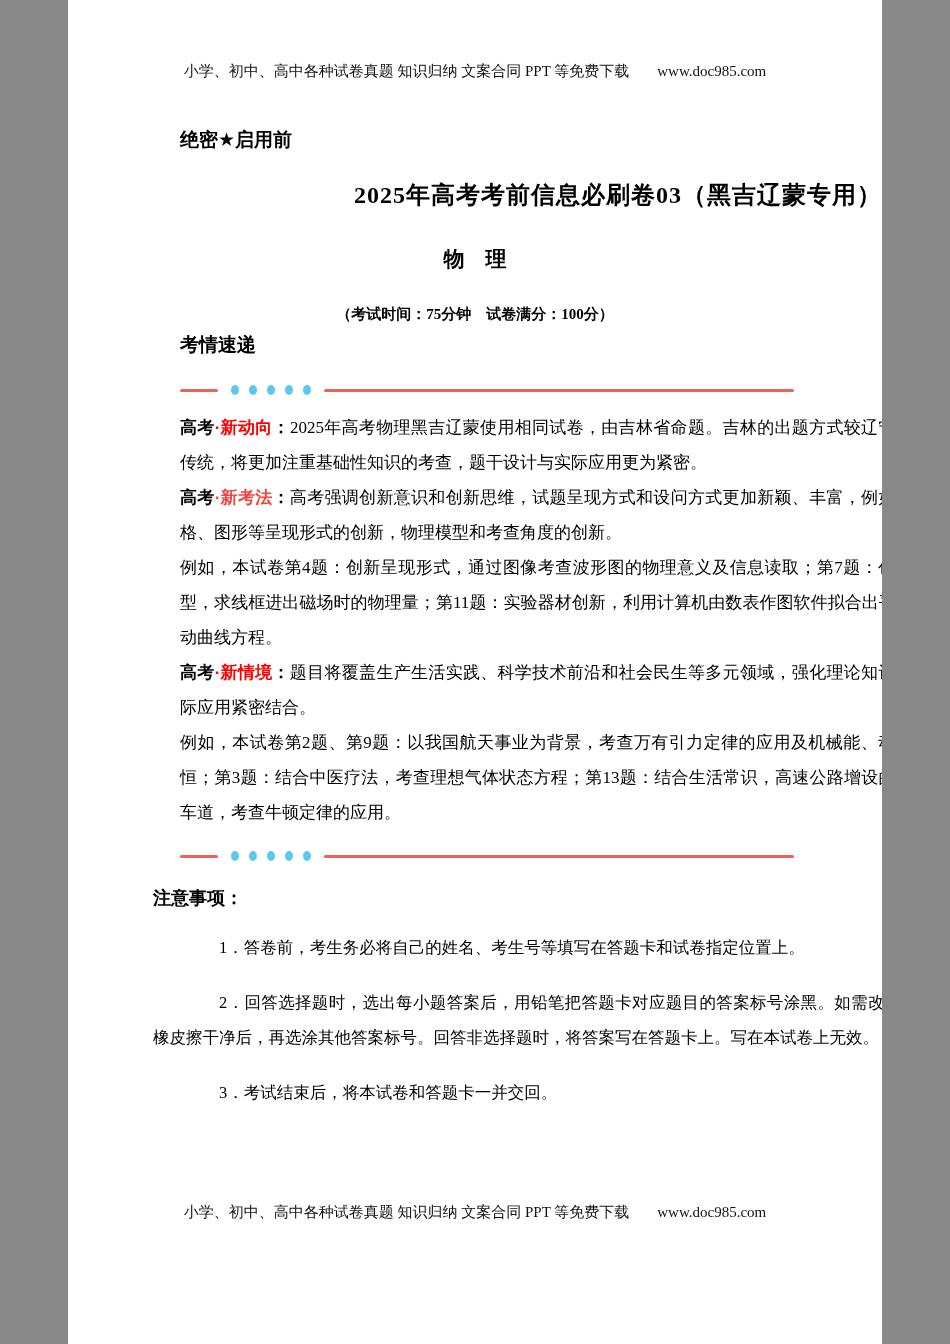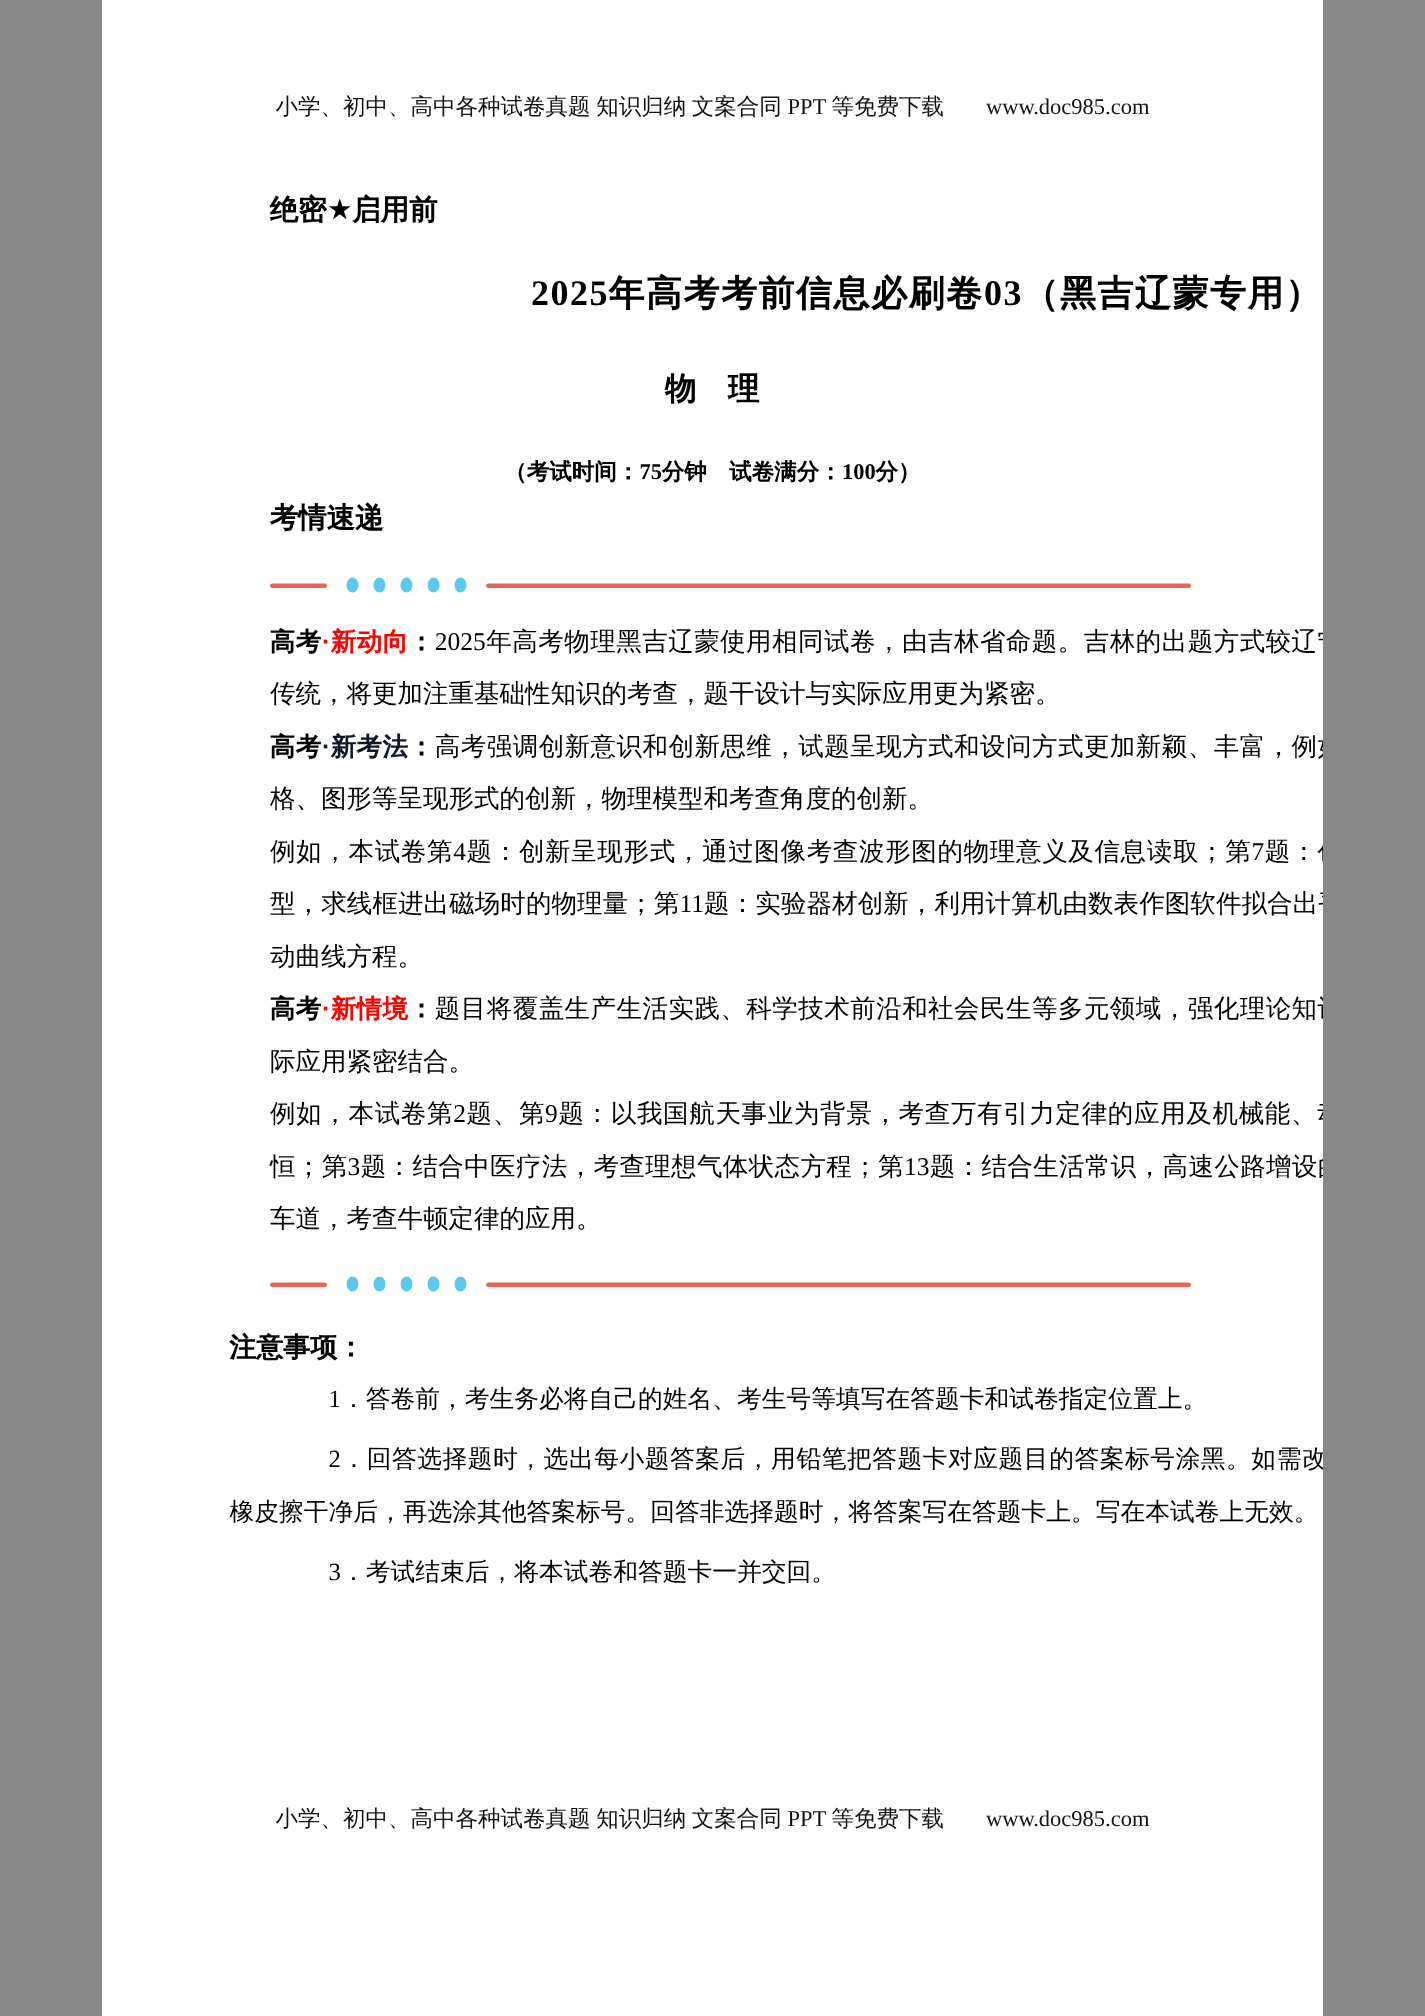--- a/index.html
+++ b/index.html
@@ -83,21 +83,21 @@
   .notes {
     margin: 24px 80px 0 85px;
     width: 782px;
   }
   .notes-header {
     font-family: "Liberation Sans", "DejaVu Sans", sans-serif;
     font-weight: bold;
     font-size: 18px;
   }
   .note-item {
-    margin-top: 5px;
+    margin-top: 20px;
     font-size: 16.5px;
     line-height: 35px;
     text-indent: 4em;
     text-align: justify;
   }
   .site-footer {
     position: absolute;
     left: 0;
     bottom: 122px;
     width: 100%;
@@ -133,21 +133,21 @@
       <span class="dot" style="background: rgb(92, 201, 236);"></span>
       <span class="dot" style="background: rgb(92, 201, 236);"></span>
       <span class="dot" style="background: rgb(92, 201, 236);"></span>
       <span class="dot" style="background: rgb(92, 201, 236);"></span>
     </span>
     <span class="seg-long" style="background: rgb(232, 99, 90);"></span>
   </div>
 
   <div class="content">
       <div class="para"><span class="seg-b">高考</span><span class="seg-r" style="color: rgb(255, 0, 0);">·新动向</span><span class="seg-b">：</span><span class="seg-n">2025年高考物理黑吉辽蒙使用相同试卷，由吉林省命题。吉林的出题方式较辽宁更为传统，将更加注重基础性知识的考查，题干设计与实际应用更为紧密。</span></div>
-      <div class="para"><span class="seg-b">高考</span><span class="seg-r" style="color: #0f172a;">·新考法</span><span class="seg-b">：</span><span class="seg-n">高考强调创新意识和创新思维，试题呈现方式和设问方式更加新颖、丰富，例如以表格、图形等呈现形式的创新，物理模型和考查角度的创新。</span></div>
+      <div class="para"><span class="seg-b">高考</span><span class="seg-r" style="color: #ef4444;">·新考法</span><span class="seg-b">：</span><span class="seg-n">高考强调创新意识和创新思维，试题呈现方式和设问方式更加新颖、丰富，例如以表格、图形等呈现形式的创新，物理模型和考查角度的创新。</span></div>
       <div class="para"><span class="seg-n">例如，本试卷第4题：创新呈现形式，通过图像考查波形图的物理意义及信息读取；第7题：创新模型，求线框进出磁场时的物理量；第11题：实验器材创新，利用计算机由数表作图软件拟合出平抛运动曲线方程。</span></div>
       <div class="para"><span class="seg-b">高考</span><span class="seg-r" style="color: rgb(255, 0, 0);">·新情境</span><span class="seg-b">：</span><span class="seg-n">题目将覆盖生产生活实践、科学技术前沿和社会民生等多元领域，强化理论知识与实际应用紧密结合。</span></div>
       <div class="para"><span class="seg-n">例如，本试卷第2题、第9题：以我国航天事业为背景，考查万有引力定律的应用及机械能、动量守恒；第3题：结合中医疗法，考查理想气体状态方程；第13题：结合生活常识，高速公路增设的避险车道，考查牛顿定律的应用。</span></div>
     </div>
 
   <div class="divider bottom">
     <span class="seg-short" style="background: rgb(232, 99, 90);"></span>
     <span class="dots">
       <span class="dot" style="background: rgb(92, 201, 236);"></span>
       <span class="dot" style="background: rgb(92, 201, 236);"></span>

